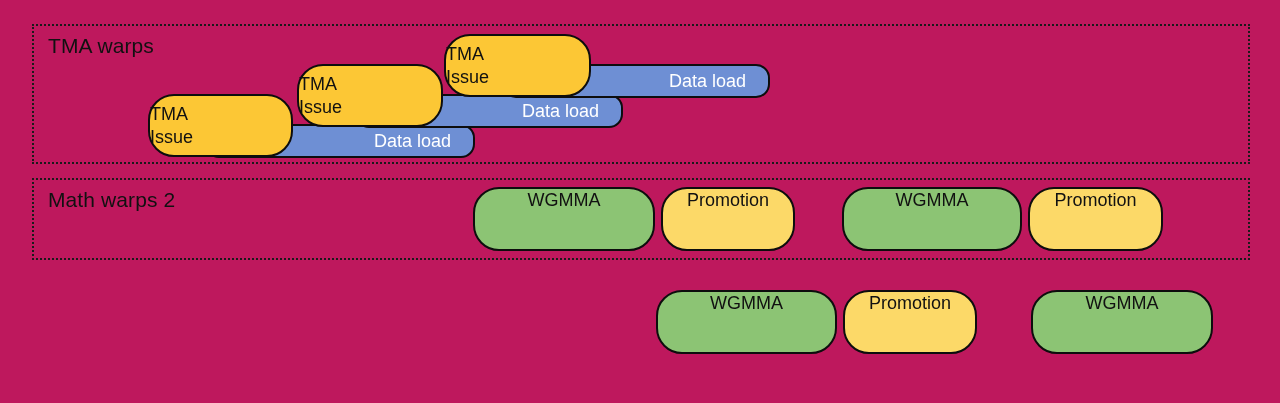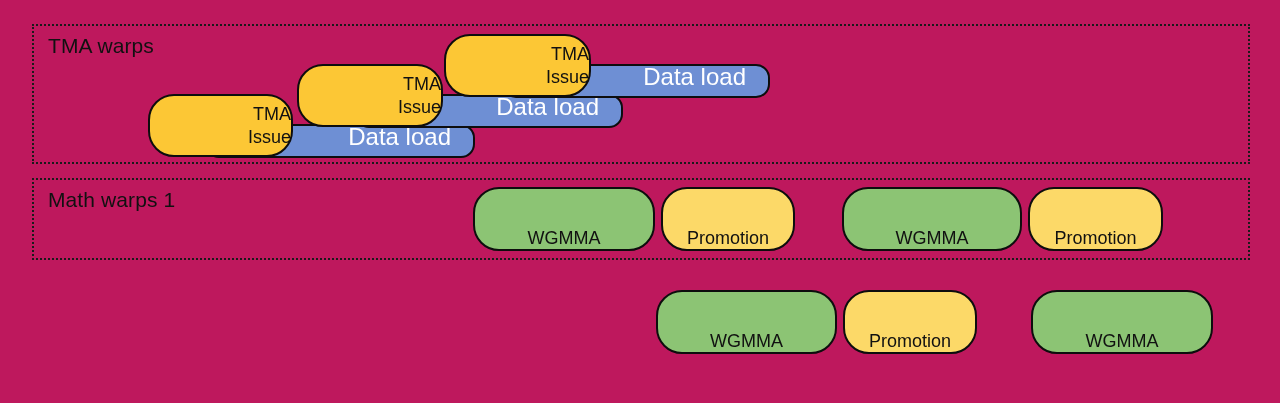--- a/index.html
+++ b/index.html
@@ -43,40 +43,40 @@
   #lane-math0    { left: 32px; top: 178px; width: 1218px; height: 82px;  }
   #lane-math1    { left: 32px; top: 281px; width: 1218px; height: 82px;  }
 
   
   .block {
     position: absolute;
     border: 2px solid #0d0d0d;
     border-radius: 26px;
     box-sizing: border-box;
     display: flex;
-    align-items: flex-end;
+    align-items: flex-start;
     justify-content: center;
     font-size: 18px;
     color: #111111;
     line-height: 1.25;
     text-align: center;
   }
   .block.two-line {
     flex-direction: column;
     justify-content: center;
     font-size: 18px;
   }
   .block.two-line span { display: block; }
 
   
   .dataload {
     border-radius: 14px;
     justify-content: flex-end;
     color: #ffffff;
-    font-size: 24px;
+    font-size: 18px;
     padding-right: 22px;
     align-items: flex-end;
     padding-bottom: 4px;
   }
 
   
   .z-bar  { z-index: 2; }
   .z-bar2 { z-index: 4; }
   .z-bar3 { z-index: 6; }
   .z-box  { z-index: 3; }
@@ -115,21 +115,21 @@
   <div class="block two-line z-box2" id="box-tma-2" style="left: 297px; top: 64px; width: 146px; height: 63px; background: rgb(252, 199, 53);">
     <span>TMA</span>
     <span>Issue</span>
   </div>
   <div class="block two-line z-box3" id="box-tma-3" style="left: 444px; top: 34px; width: 147px; height: 63px; background: rgb(252, 199, 53);">
     <span>TMA</span>
     <span>Issue</span>
   </div>
 
   <div class="lane" id="lane-math0">
-    <div class="lane-label">Math warps 1</div>
+    <div class="lane-label">Math warps 2</div>
   </div>
 
   <div class="block z-box" id="box-m0-wgmma-1" style="left: 473px; top: 187px; width: 182px; height: 64px; background: rgb(140, 196, 116);">WGMMA</div>
   <div class="block z-box" id="box-m0-promo-1" style="left: 661px; top: 187px; width: 134px; height: 64px; background: rgb(252, 217, 104);">Promotion</div>
   <div class="block z-box" id="box-m0-wgmma-2" style="left: 842px; top: 187px; width: 180px; height: 64px; background: rgb(140, 196, 116);">WGMMA</div>
   <div class="block z-box" id="box-m0-promo-2" style="left: 1028px; top: 187px; width: 135px; height: 64px; background: rgb(252, 217, 104);">Promotion</div>
 
 
   <div class="block z-box" id="box-m1-wgmma-1" style="left: 656px; top: 290px; width: 181px; height: 64px; background: rgb(140, 196, 116);">WGMMA</div>
   <div class="block z-box" id="box-m1-promo-1" style="left: 843px; top: 290px; width: 134px; height: 64px; background: rgb(252, 217, 104);">Promotion</div>

